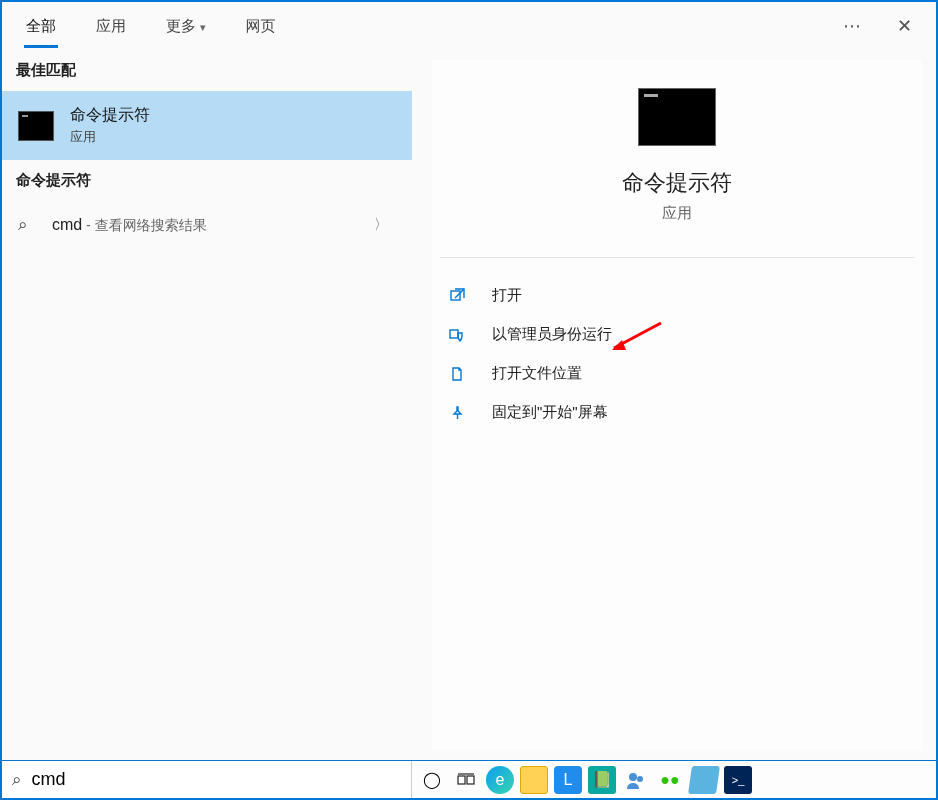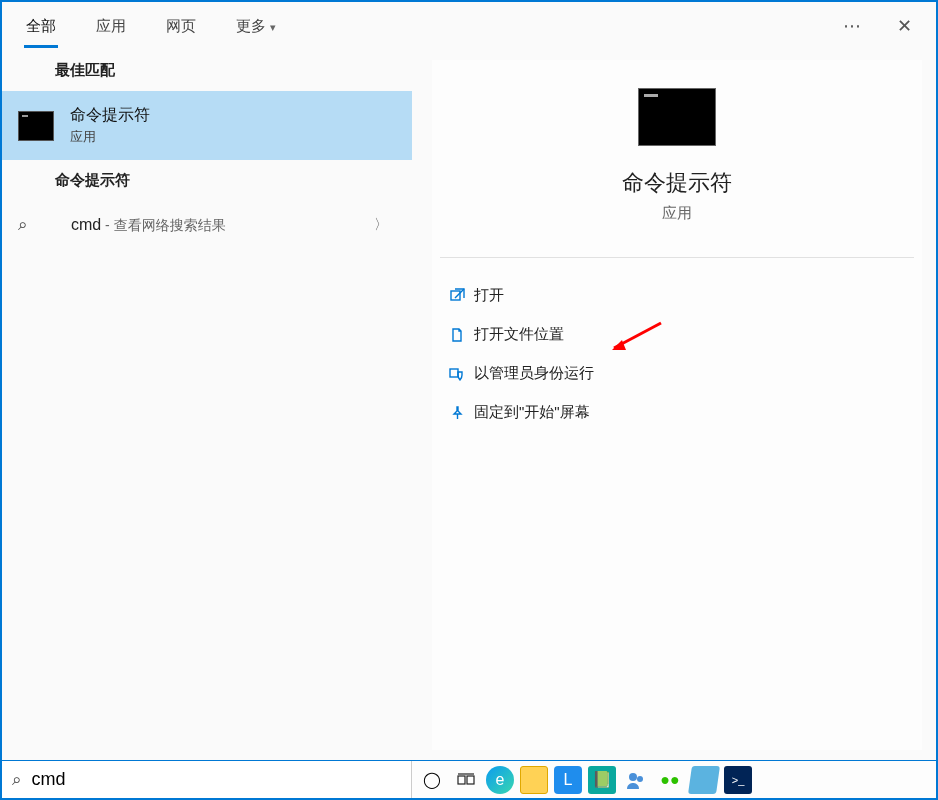--- a/index.html
+++ b/index.html
@@ -13,45 +13,45 @@
     .tab.active::after { content: ""; position: absolute; bottom: 0; left: 18px; right: 18px; height: 3px; background: #0078d4; }
     .tab .chevron-down { margin-left: 4px; font-size: 11px; color: #666; }
     .spacer { flex: 1; }
     .more-dots { padding: 0 16px; color: #555; font-size: 18px; cursor: pointer; }
     .close-btn { padding: 0 20px; color: #555; font-size: 18px; cursor: pointer; }
 
     .content { flex: 1; display: flex; background: #fafafa; }
     .left-panel { width: 410px; background: #fafafa; }
     .right-panel { flex: 1; background: #fdfdfd; margin: 10px 14px 10px 20px; padding-top: 28px; }
 
-    .section-header { padding: 11px 14px; font-size: 15px; font-weight: 600; color: #222; margin-left: 39px; }
+    .section-header { padding: 11px 14px; font-size: 15px; font-weight: 600; color: #222; }
 
     .result-item { display: flex; align-items: center; padding: 14px 16px; gap: 16px; cursor: pointer; }
     .result-item.selected { background: #b6dcf5; }
     .result-icon { width: 36px; height: 30px; background: #000; border: 1px solid #555; position: relative; }
     .result-icon::before { content: ""; position: absolute; top: 3px; left: 3px; width: 6px; height: 2px; background: #999; }
     .result-text { display: flex; flex-direction: column; gap: 2px; }
     .result-title { font-size: 16px; color: #111; }
     .result-subtitle { font-size: 13px; color: #444; }
 
     .web-item { display: flex; align-items: center; padding: 14px 16px; gap: 14px; cursor: pointer; }
     .web-icon { font-size: 17px; color: #444; width: 20px; }
-    .web-text { flex: 1; font-size: 16px; color: #222; margin-left: 19px; }
+    .web-text { flex: 1; font-size: 16px; color: #222; }
     .web-text .suffix { color: #666; font-size: 14px; }
     .web-arrow { color: #666; font-size: 14px; padding-right: 8px; }
 
     .detail-header { text-align: center; padding: 0 0 18px 0; }
     .detail-icon { width: 78px; height: 58px; background: #000; border: 1px solid #666; margin: 0 auto 22px auto; position: relative; }
     .detail-icon::before { content: ""; position: absolute; top: 5px; left: 5px; width: 14px; height: 3px; background: #aaa; }
     .detail-title { font-size: 22px; color: #222; margin-bottom: 6px; }
     .detail-subtitle { font-size: 15px; color: #666; }
     .detail-divider { height: 1px; background: #e1e1e1; margin: 16px 8px 18px; }
 
     .action-list { padding: 0 8px; }
-    .action-item { display: flex; align-items: center; gap: 8px; padding: 10px 8px; cursor: pointer; font-size: 15px; color: #222; }
+    .action-item { display: flex; align-items: center; gap: 26px; padding: 10px 8px; cursor: pointer; font-size: 15px; color: #222; }
     .action-icon { width: 18px; height: 18px; color: #0078d4; display: flex; align-items: center; justify-content: center; }
     .action-icon svg { width: 16px; height: 16px; }
 
     .bottom-bar { display: flex; height: 40px; border: 2px solid #0078d4; border-top-width: 1px; }
     .search-box { width: 410px; display: flex; align-items: center; padding: 0 10px; gap: 10px; border-right: 1px solid #ccc; }
     .search-icon { color: #444; font-size: 17px; }
     .search-input { border: none; outline: none; font-size: 18px; flex: 1; font-family: inherit; background: transparent; }
     .taskbar { flex: 1; display: flex; align-items: center; gap: 6px; padding: 0 6px; background: #fdfdfd; }
     .task-icon { width: 28px; height: 28px; display: flex; align-items: center; justify-content: center; font-size: 16px; cursor: pointer; border-radius: 3px; }
 
@@ -64,22 +64,22 @@
     }
     .arrow-annotation svg { width: 60px; height: 35px; }
   </style>
 </head>
 <body>
 
 <div class="window">
   <div class="tabs-bar">
     <div class="tab active"><span>全部</span></div>
     <div class="tab"><span>应用</span></div>
+    <div class="tab"><span>更多</span><span class="chevron-down">▾</span></div>
     <div class="tab"><span>网页</span></div>
-    <div class="tab"><span>更多</span><span class="chevron-down">▾</span></div>
     <div class="spacer"></div>
     <div class="more-dots">⋯</div>
     <div class="close-btn">✕</div>
   </div>
 
   <div class="content">
     <div class="left-panel">
       <div class="section-header">最佳匹配</div>
       <div class="result-item selected">
         <div class="result-icon"></div>
@@ -113,34 +113,34 @@
                 <rect x="2" y="3" width="9" height="9"></rect>
                 <path d="M6 1h9v9"></path>
                 <path d="M6 10 L15 1"></path>
               </svg>
             </span>
           <span>打开</span>
         </div>
         <div class="action-item">
           <span class="action-icon">
               <svg viewBox="0 0 16 16" fill="none" stroke="currentColor" stroke-width="1.4">
+                <rect x="1" y="3" width="8" height="8"></rect>
+                <path d="M9 6 L13 6 L13 9 C13 12 11 14 11 14 C11 14 9 12 9 9 Z"></path>
+              </svg>
+            </span>
+          <span>以管理员身份运行</span>
+        </div>
+        <div class="action-item">
+          <span class="action-icon">
+              <svg viewBox="0 0 16 16" fill="none" stroke="currentColor" stroke-width="1.4">
                 <path d="M4 2 H10 L12 4 V14 H4 Z"></path>
                 <path d="M10 2 V4 H12"></path>
               </svg>
             </span>
           <span>打开文件位置</span>
-        </div>
-        <div class="action-item">
-          <span class="action-icon">
-              <svg viewBox="0 0 16 16" fill="none" stroke="currentColor" stroke-width="1.4">
-                <rect x="1" y="3" width="8" height="8"></rect>
-                <path d="M9 6 L13 6 L13 9 C13 12 11 14 11 14 C11 14 9 12 9 9 Z"></path>
-              </svg>
-            </span>
-          <span>以管理员身份运行</span>
         </div>
         <div class="action-item">
           <span class="action-icon">
               <svg viewBox="0 0 16 16" fill="none" stroke="currentColor" stroke-width="1.4">
                 <path d="M9 2 L9 6 L12 9 L5 9 L8 6 L8 2 Z"></path>
                 <path d="M8.5 9 V14"></path>
               </svg>
             </span>
           <span>固定到"开始"屏幕</span>
         </div>

